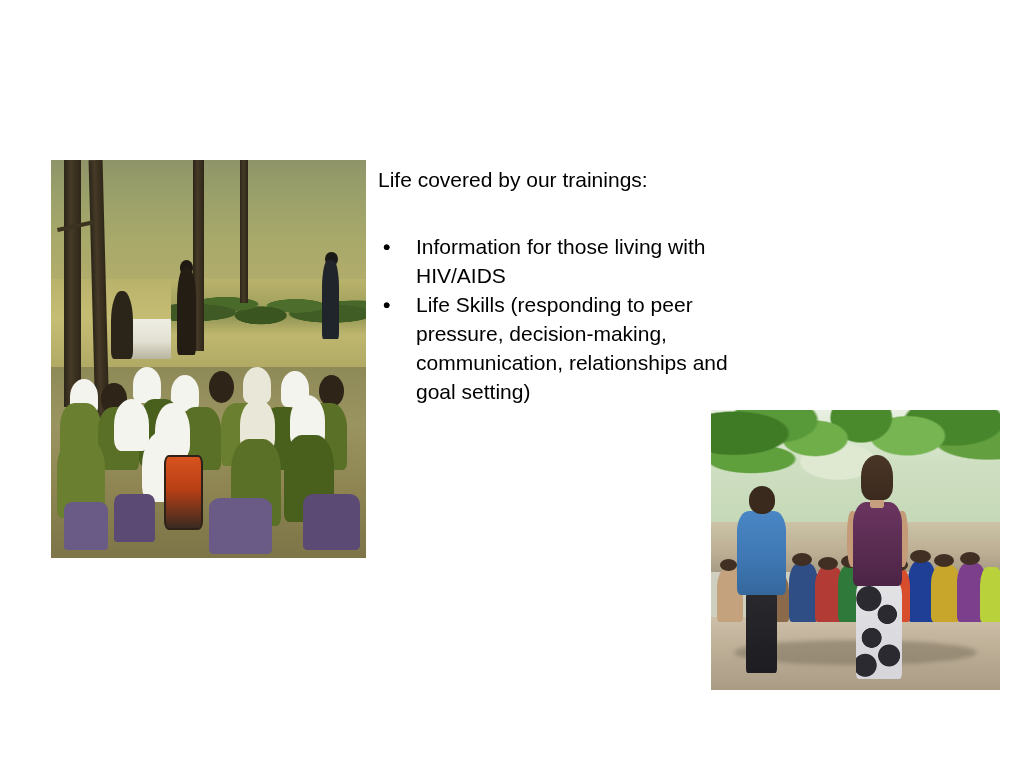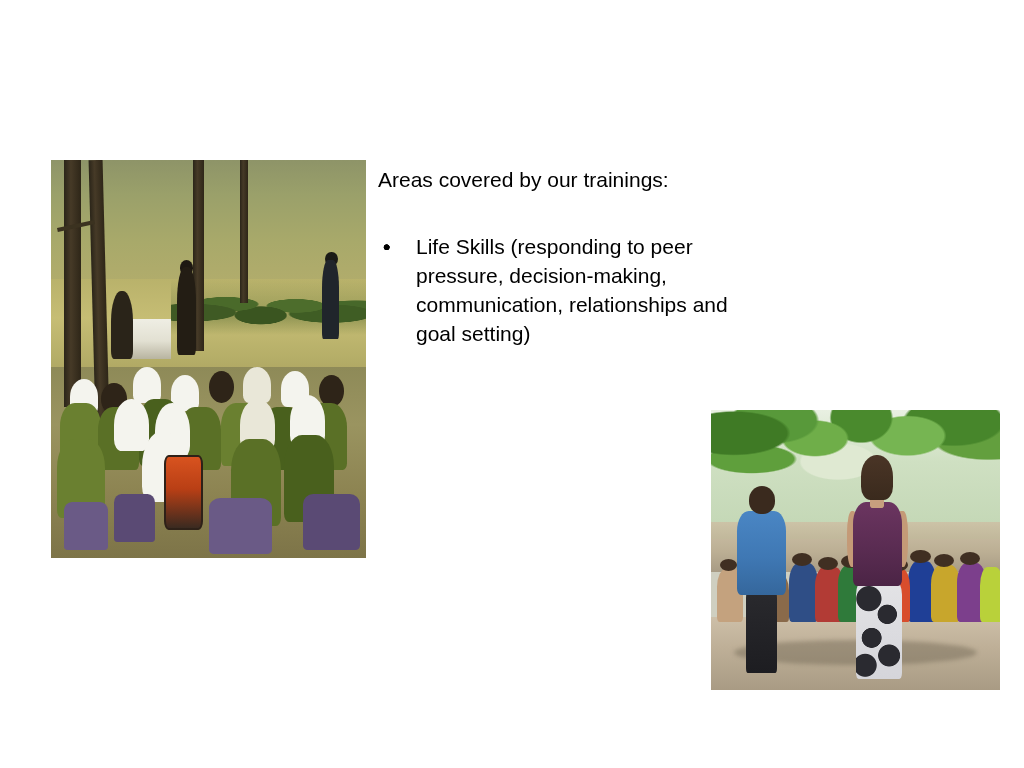--- a/index.html
+++ b/index.html
@@ -321,28 +321,29 @@
 
     <div class="pc-student pc-skirt" style="left:4%;top:86%;width:14%;height:12%" data-interactable="false"></div>
     <div class="pc-student pc-skirt dark" style="left:20%;top:84%;width:13%;height:12%" data-interactable="false"></div>
     <div class="pc-student pc-skirt" style="left:50%;top:85%;width:20%;height:14%" data-interactable="false"></div>
     <div class="pc-student pc-skirt dark" style="left:80%;top:84%;width:18%;height:14%" data-interactable="false"></div>
 
     <div class="pc-student pc-bag" style="left:36%;top:74%;width:11%;height:18%" data-interactable="false"></div>
   </div>
 
   <div class="body-block" data-interactable="false">
-    <p class="intro-line" data-interactable="false">Areas covered by our trainings:</p>
+    <p class="intro-line" data-interactable="false">Life covered by our trainings:</p>
 
     <ul class="bullet-list" data-interactable="false">
       <li class="bullet-item" data-interactable="false">
         <span class="bullet-dot" data-interactable="false">•</span>
       </li>
       <li class="bullet-item" data-interactable="false">
         <span class="bullet-dot" data-interactable="false">•</span>
+        <span data-interactable="false">Information for those living with HIV/AIDS</span>
       </li>
       <li class="bullet-item" data-interactable="false">
         <span class="bullet-dot" data-interactable="false">•</span>
       </li>
       <li class="bullet-item" data-interactable="false">
         <span class="bullet-dot" data-interactable="false">•</span>
         <span data-interactable="false">Life Skills (responding to peer pressure, decision-making, communication, relationships and goal setting)</span>
       </li>
     </ul>
   </div>

